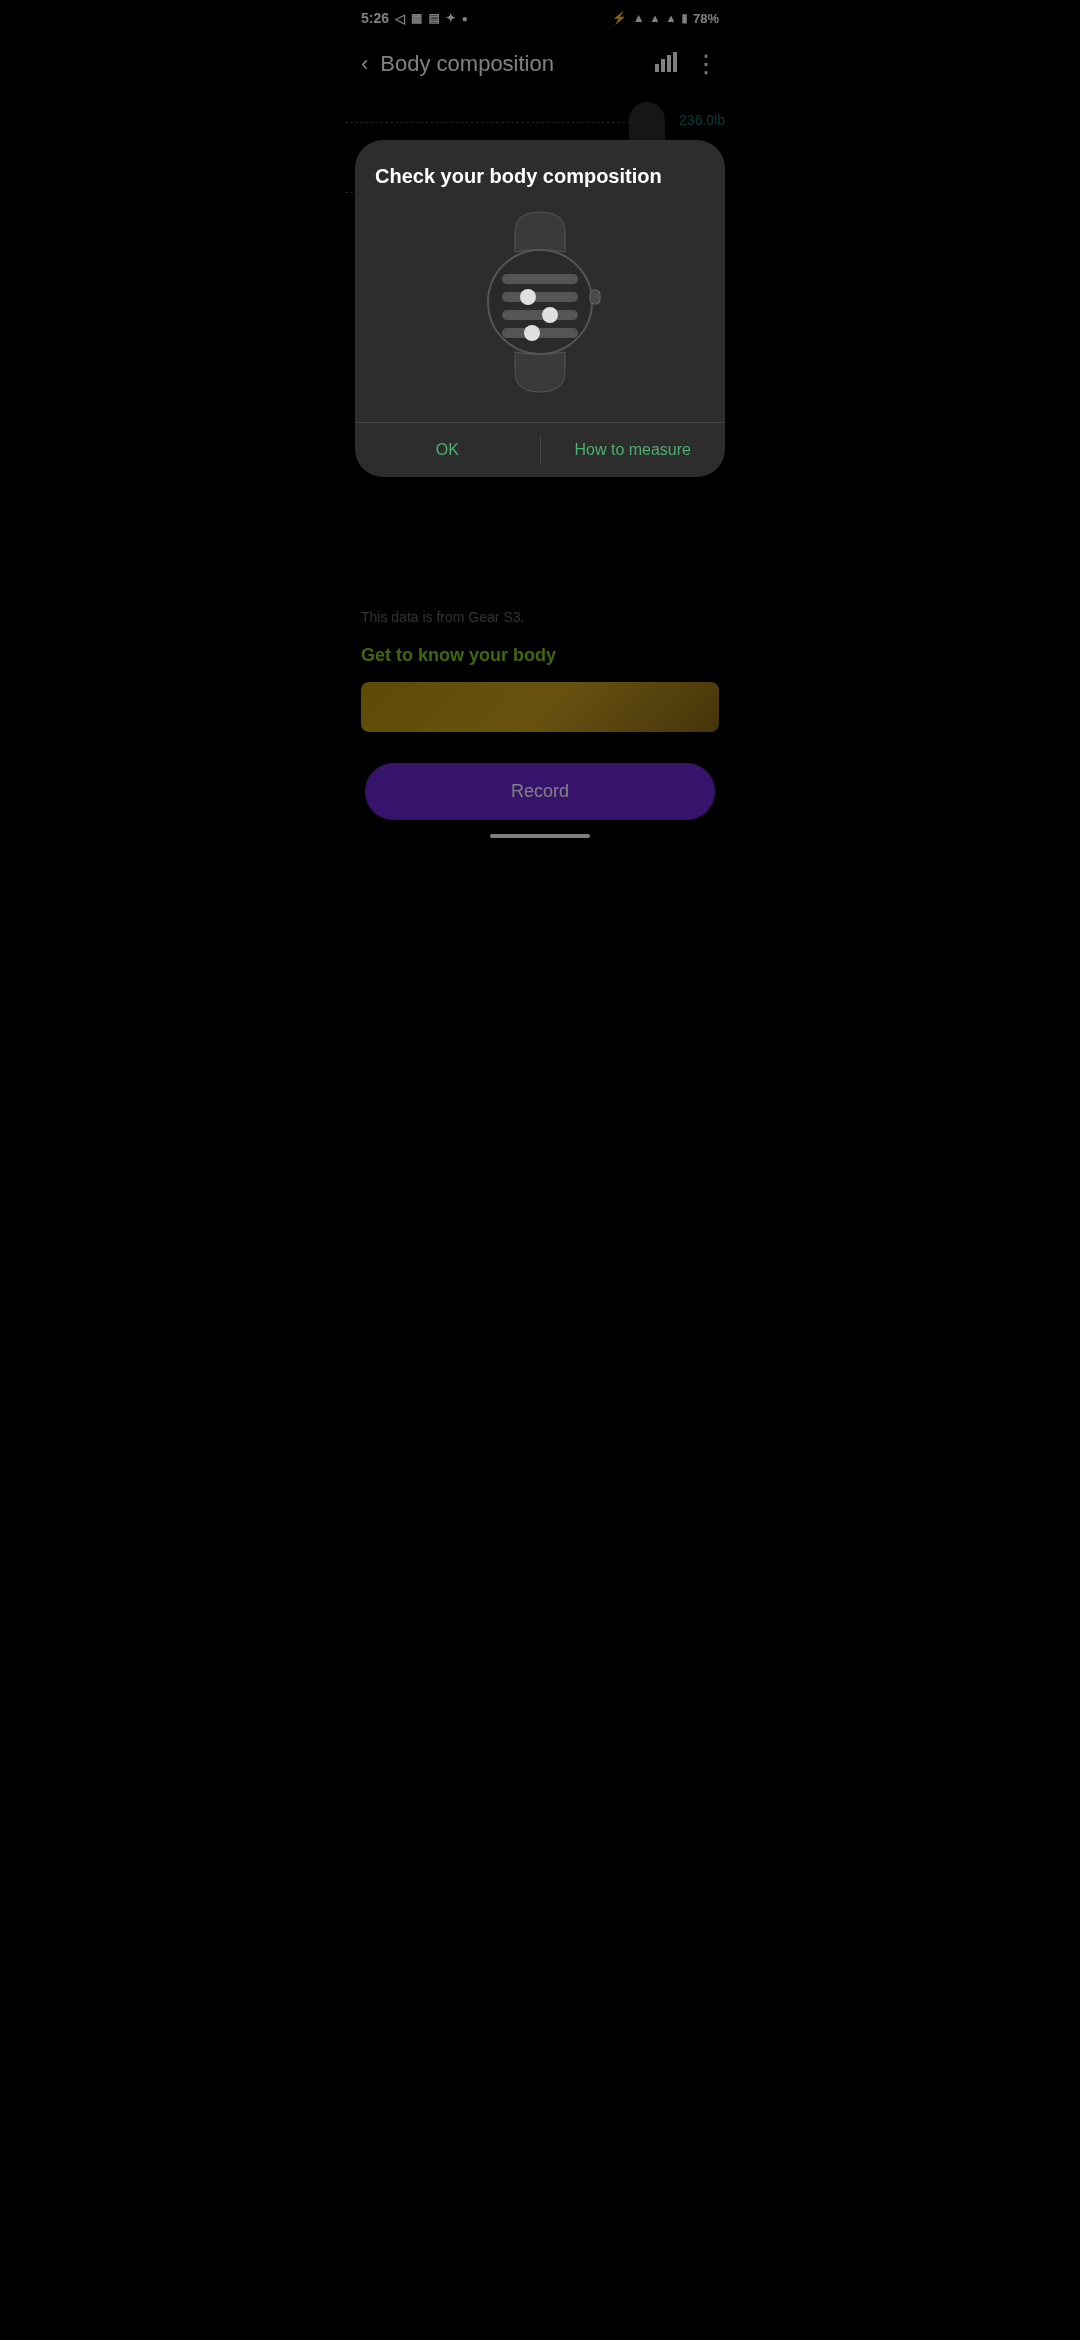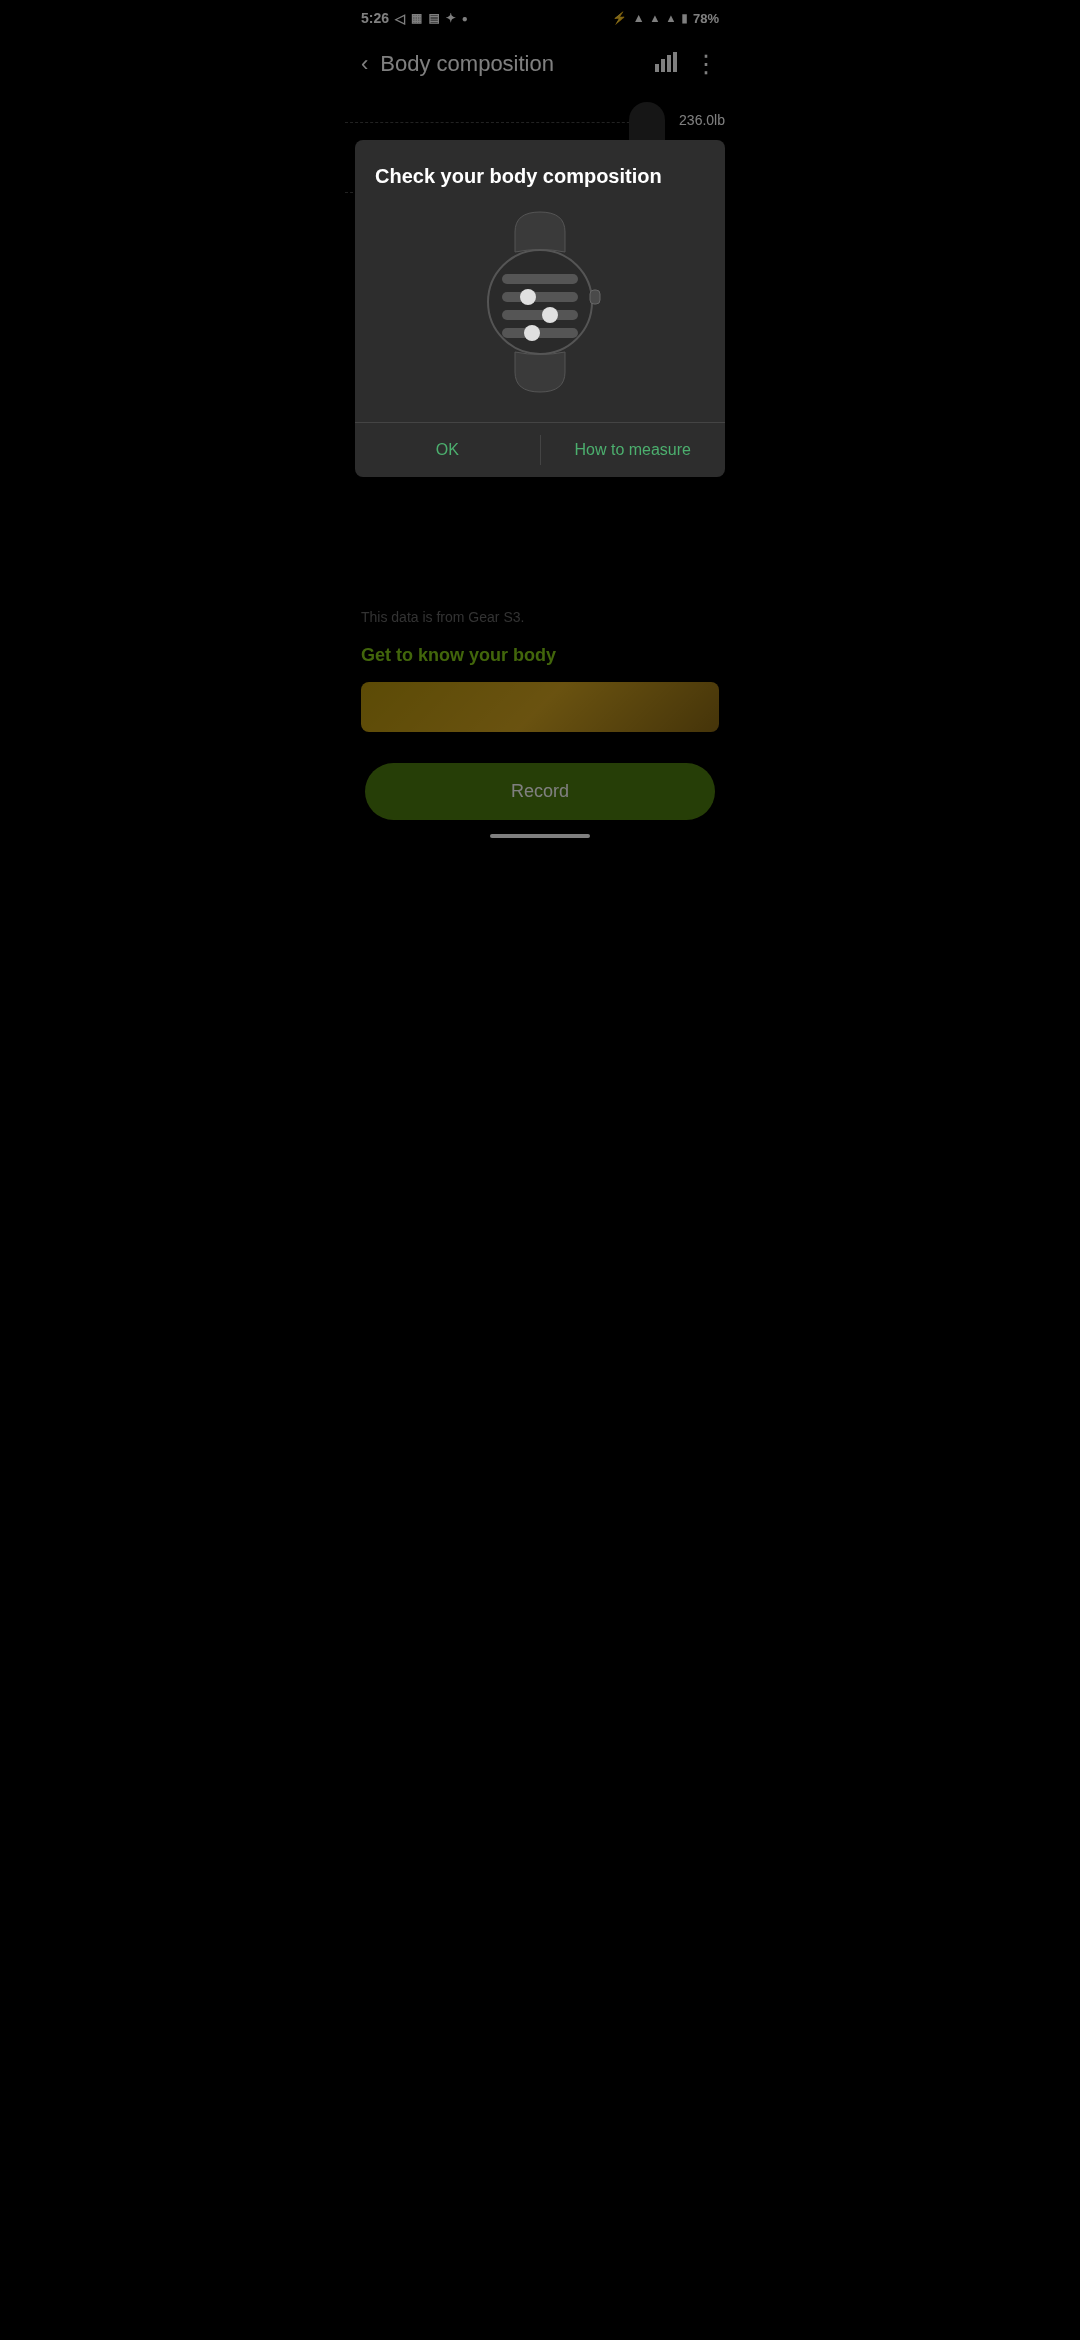--- a/index.html
+++ b/index.html
@@ -93,21 +93,21 @@
       height: 1px;
       border-top: 1px dashed #444;
     }
 
     .chart-line-top { top: 30px; }
     .chart-line-bottom { top: 100px; }
 
     .chart-label {
       position: absolute;
       right: 10px;
-      color: #ffffff;
+      color: #0f766e;
       font-size: 14px;
     }
 
     .chart-label-top { top: 20px; }
     .chart-label-bottom { top: 90px; }
 
     
     .slider-widget {
       position: absolute;
       right: 70px;
@@ -152,21 +152,21 @@
       z-index: 10;
     }
 
     
     .dialog {
       position: absolute;
       top: 140px;
       left: 10px;
       right: 10px;
       background: #2d2d2d;
-      border-radius: 8px;
+      border-radius: 28px;
       z-index: 20;
       padding: 24px 20px 0;
       overflow: hidden;
     }
 
     .dialog-title {
       font-size: 20px;
       font-weight: bold;
       color: #fff;
       margin-bottom: 14px;
@@ -235,21 +235,21 @@
       border-radius: 8px;
       margin-bottom: 12px;
     }
 
     
     .record-btn {
       position: absolute;
       bottom: 24px;
       left: 20px;
       right: 20px;
-      background: #4d7c0f;
+      background: #6d28d9;
       color: #fff;
       border: none;
       border-radius: 30px;
       padding: 18px;
       font-size: 18px;
       font-weight: 500;
       text-align: center;
       cursor: pointer;
       z-index: 5;
     }

